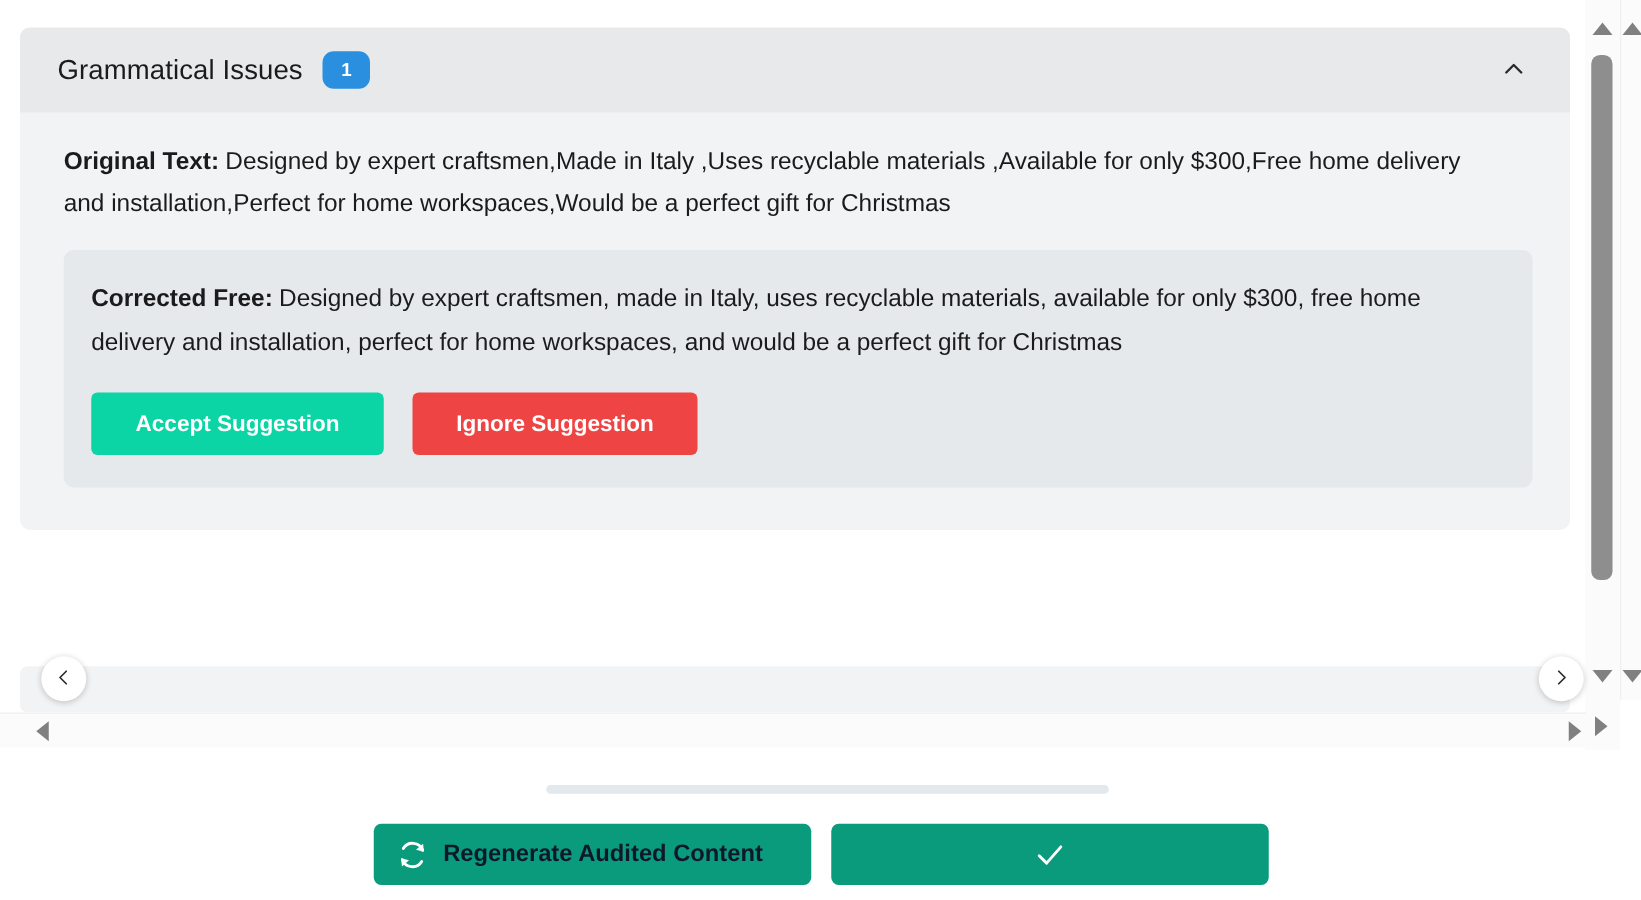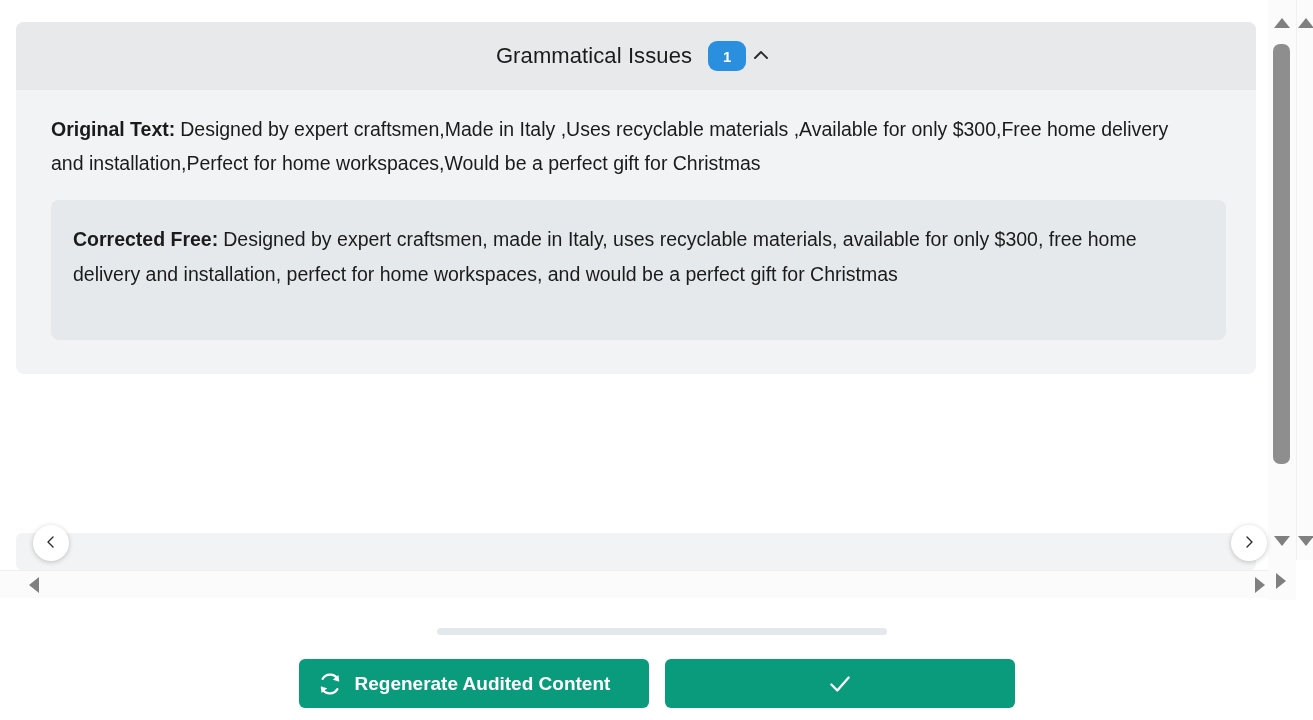--- a/index.html
+++ b/index.html
@@ -78,21 +78,21 @@
     position: absolute;
     left: 16px; top: 22px;
     width: 1240px;
     background: #f1f3f5;
     border-radius: 8px;
     overflow: hidden;
   }
   .card-header {
     display: flex;
     align-items: center;
-    justify-content: center;
+    justify-content: space-between;
     height: 68px;
     padding: 0 30px 0 30px;
     background: #e7e9eb;
     cursor: pointer;
   }
   .card-header-left {
     display: flex;
     align-items: center;
     gap: 16px;
   }
@@ -224,21 +224,21 @@
     width: 1313px;
     display: flex;
     justify-content: center;
     gap: 16px;
   }
   .footer-btn {
     height: 49px;
     border: none;
     border-radius: 6px;
     background: #0a9b7d;
-    color: #ffffff;
+    color: #0f172a;
     font-size: 19px;
     font-weight: bold;
     font-family: "Liberation Sans", sans-serif;
     display: flex;
     align-items: center;
     justify-content: flex-start;
     gap: 12px;
     padding: 12px 18px;
     cursor: pointer;
     overflow: hidden;
@@ -274,20 +274,24 @@
       <div class="card-body">
 
         <p class="original-text">
           <span class="label-strong">Original Text:</span><span class="gap"></span><span>Designed by expert craftsmen,Made in Italy ,Uses recyclable materials ,Available for only $300,Free home delivery and installation,Perfect for home workspaces,Would be a perfect gift for Christmas</span>
         </p>
 
         <div class="corrected-box">
           <p class="corrected-text">
             <span class="label-strong">Corrected Free:</span><span class="gap"></span><span>Designed by expert craftsmen, made in Italy, uses recyclable materials, available for only $300, free home delivery and installation, perfect for home workspaces, and would be a perfect gift for Christmas</span>
           </p>
+          <div class="suggestion-actions">
+            <button class="btn btn-accept">Accept Suggestion</button>
+            <button class="btn btn-ignore">Ignore Suggestion</button>
+          </div>
         </div>
 
       </div>
     </div>
 
     <div class="lower-strip"></div>
 
   </div>
 
   <button class="nav-circle nav-prev">

